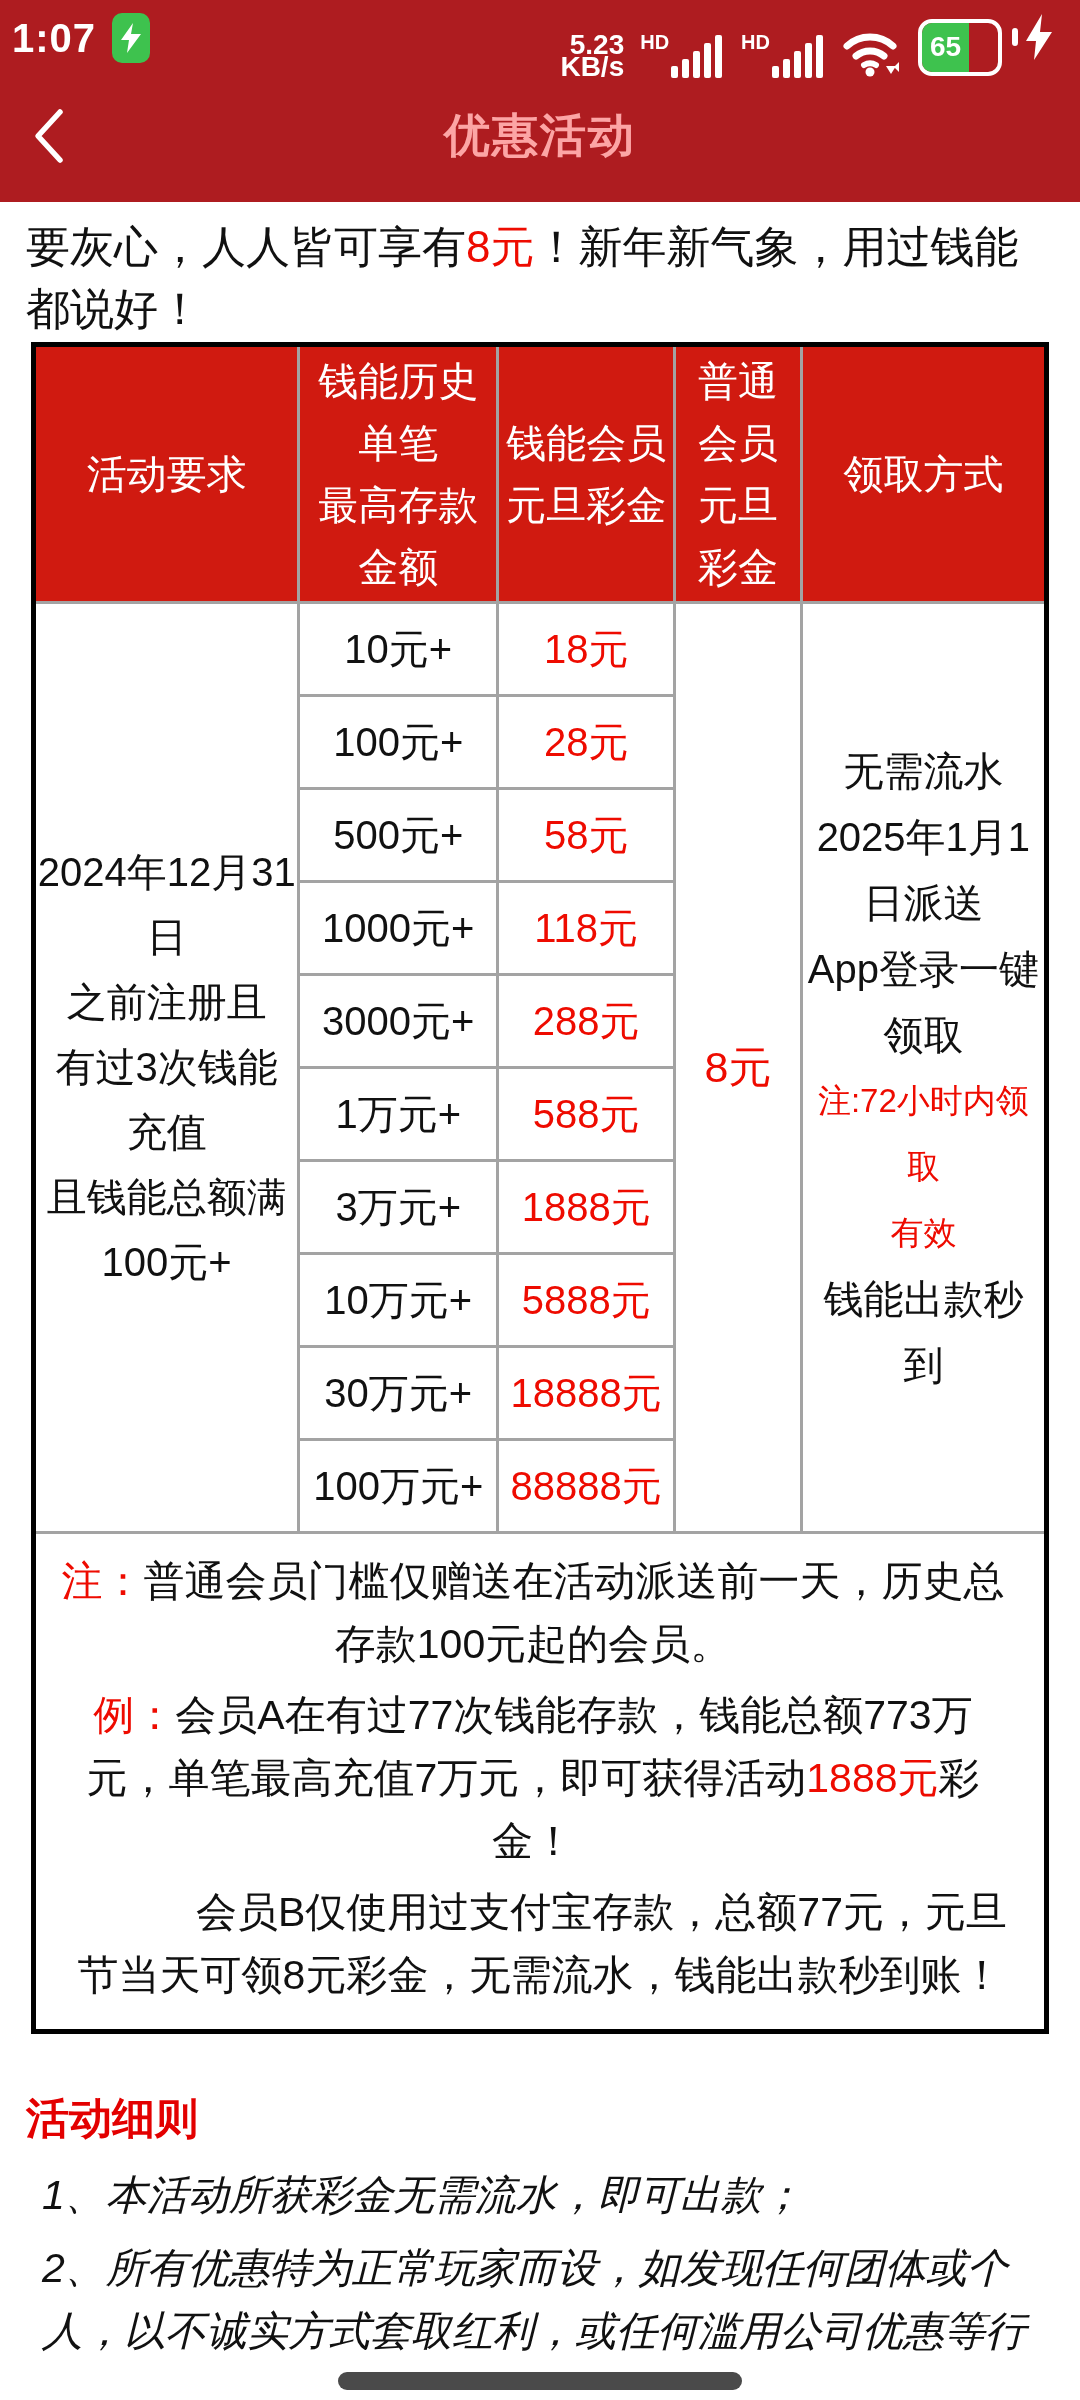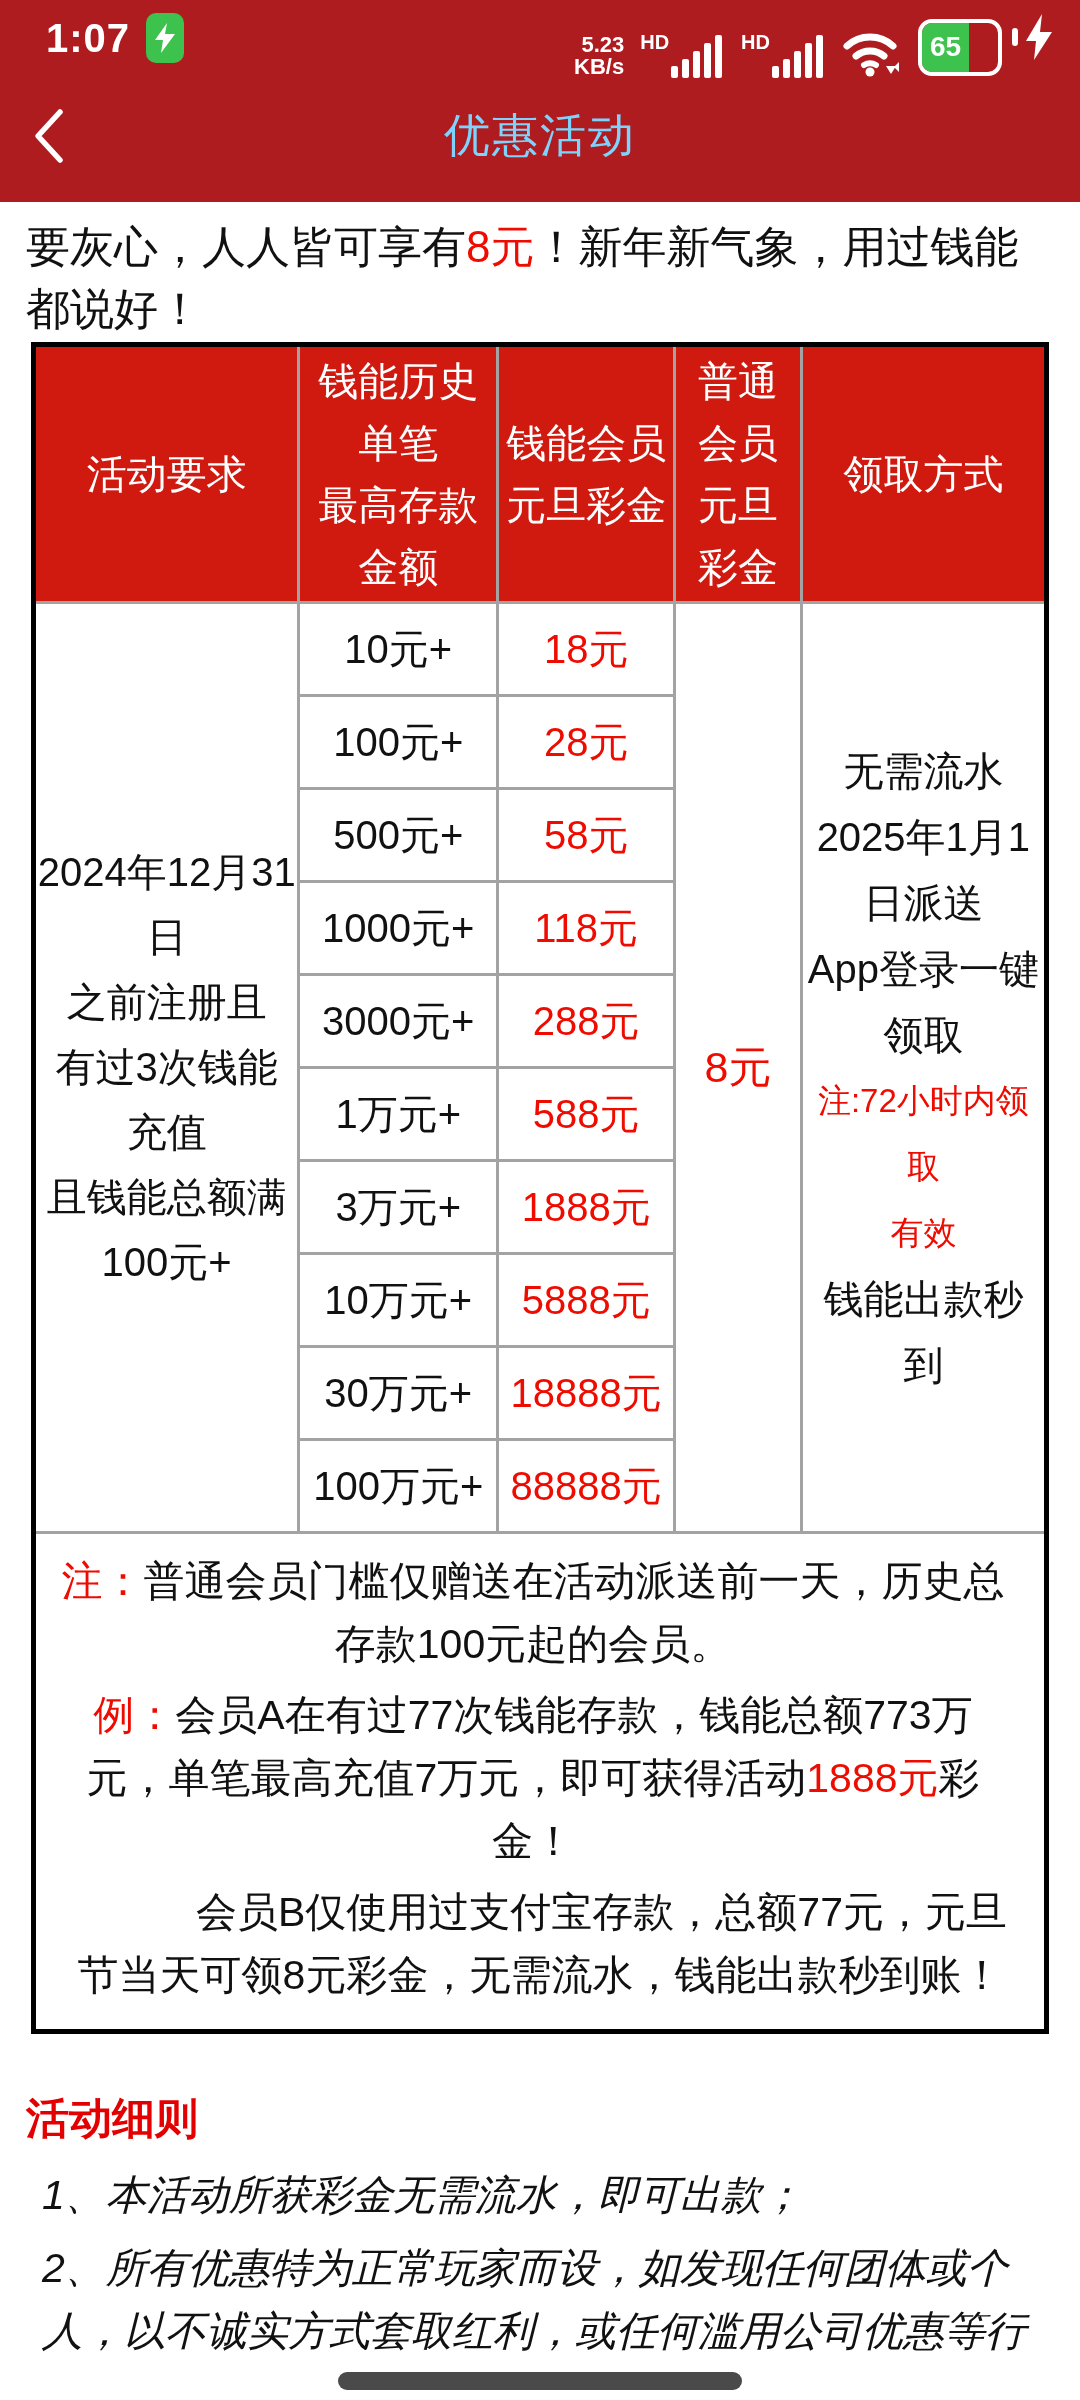--- a/index.html
+++ b/index.html
@@ -5,40 +5,40 @@
   * { box-sizing: border-box; }
   html,body { margin:0; padding:0; }
   body {
     width:1080px; height:2400px; position:relative; overflow:hidden;
     background:#ffffff; font-family:"Liberation Sans", sans-serif; color:#111;
   }
   
   .topbar { background:#ae1c20; }
   .status-bar {
     height:70px; display:flex; align-items:center; justify-content:space-between;
-    padding:6px 28px 0 46px; color:#fff;
+    padding:6px 28px 0 12px; color:#fff;
   }
   .sb-left { display:flex; align-items:center; gap:16px; }
   .time { font-size:40px; font-weight:bold; letter-spacing:1px; }
   .chip { width:38px; height:50px; background:#3ec24e; border-radius:10px;
           display:flex; align-items:center; justify-content:center; }
   .sb-right { display:flex; align-items:flex-end; gap:16px; }
-  .net { text-align:right; font-size:22px; font-weight:bold; line-height:22px; }
+  .net { text-align:right; font-size:28px; font-weight:bold; line-height:22px; }
   .sig { display:flex; align-items:flex-end; }
   .hd { font-size:20px; font-weight:bold; line-height:20px; margin:0 2px 26px 0; }
   .battery-wrap { display:flex; align-items:center; gap:8px; margin-bottom:2px; }
   .battery { width:84px; height:57px; border:4px solid #fff; border-radius:14px;
              position:relative; overflow:hidden; display:flex;margin-top:20px; }
   .battery-fill { width:62%; background:#3ec24e; display:flex; align-items:center;
                   justify-content:center; color:#fff; font-size:28px; font-weight:bold; }
   .battery-nub { width:6px; height:18px; background:#fff; border-radius:3px; margin-left:2px; }
   .app-bar { height:132px; position:relative; display:flex; align-items:center; justify-content:center; }
   .back-btn { position:absolute; left:30px; top:50%; transform:translateY(-50%);
               width:60px; height:70px; display:flex; align-items:center; cursor:pointer; }
-  .page-title { color:#7dd3fc; font-size:46px; font-weight:normal; letter-spacing:2px; }
+  .page-title { color:#fca5a5; font-size:46px; font-weight:bold; letter-spacing:2px; }
   
   .scroll { position:absolute; top:202px; left:0; width:1080px; height:2160px;
             overflow:hidden; background:#fff; }
   .intro { margin:14px 26px 0 26px; font-size:44px; line-height:62px; }
   .red { color:#ee0b00; }
   .pre { white-space:pre-line; }
   
   table.promo { border-collapse:collapse; margin:2px auto 0 auto; width:1018px;
                 table-layout:fixed; border:5px solid #000; }
   table.promo th, table.promo td { border:3px solid #a3a3a3; text-align:center; }

